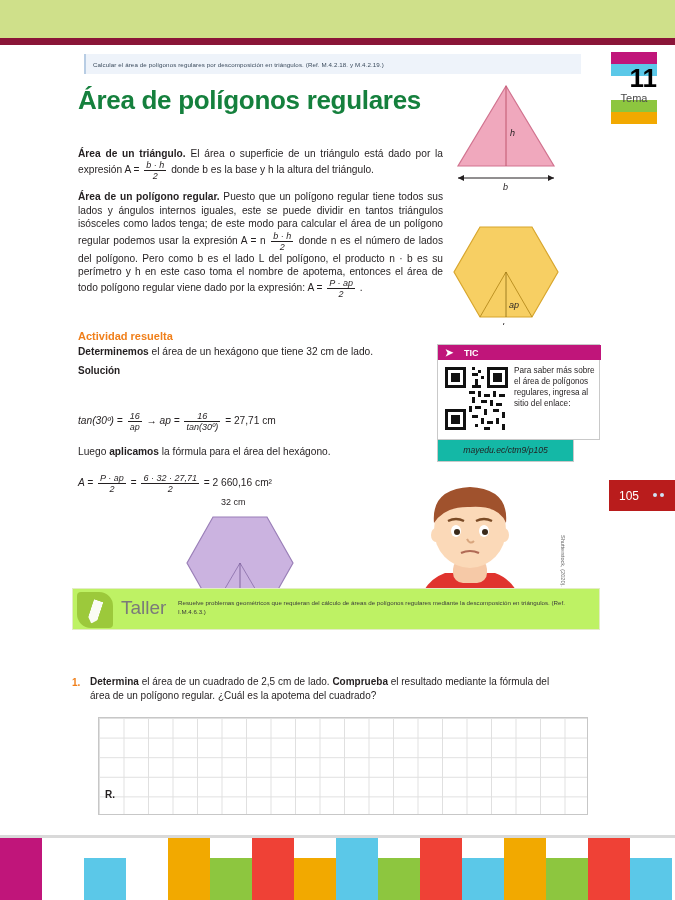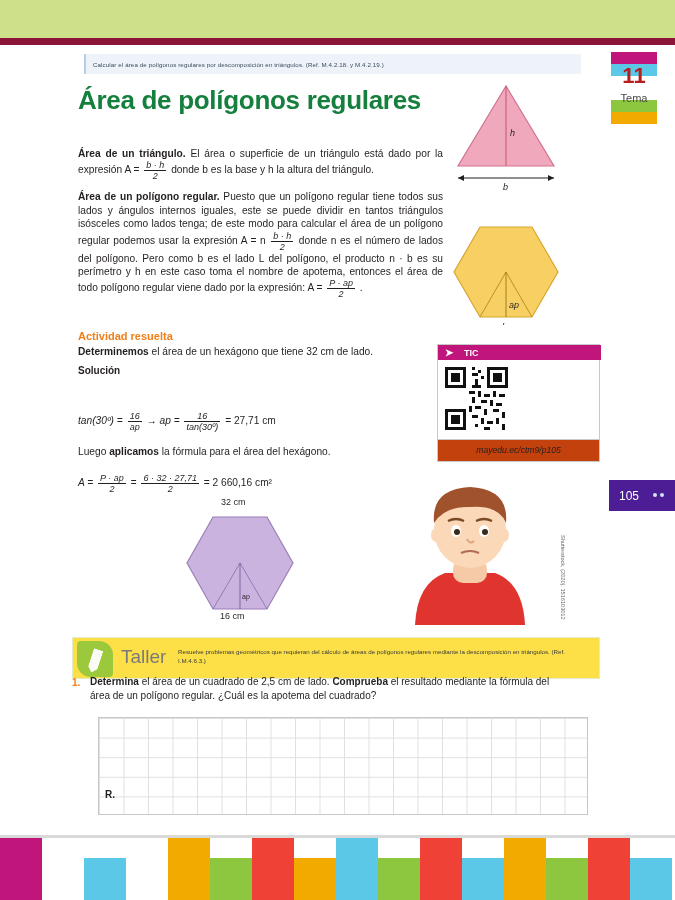--- a/index.html
+++ b/index.html
@@ -35,21 +35,21 @@
   }
   
   .theme-tab {
     position: absolute; left: 611px; top: 7px; width: 46px; height: 72px;
     background: #ffffff;
   }
   .theme-tab .stripes { position: absolute; left: 0; top: 0; width: 46px; height: 72px; }
   .theme-tab .s { position: absolute; left: 0; width: 46px; height: 12px; }
   .theme-num {
     position: absolute; left: 0; top: 13px; width: 46px;
-    text-align: center; font-size: 22px; font-weight: bold; color: #b91c1c;
+    text-align: right; font-size: 26px; font-weight: bold; color: #000000;
     font-family: "Liberation Sans", sans-serif; line-height: 1;
   }
   .theme-label {
     position: absolute; left: 0; top: 40px; width: 46px;
     text-align: center; font-size: 11px; color: #4a4a4a;
   }
   
   .title {
     position: absolute; left: 78px; top: 40px;
     font-size: 26px; font-weight: bold; color: #15803d;
@@ -92,42 +92,42 @@
   .tic-rocket { position: absolute; left: 7px; top: 2px; color: #fff; font-size: 10px; }
   .qr {
     position: absolute; left: 7px; top: 22px; width: 63px; height: 63px;
     background-color: #fff;
   }
   .tic-text {
     position: absolute; left: 76px; top: 20px; width: 82px;
     font-size: 8.2px; line-height: 11px; color: #231f20;
   }
   .tic-linkbox {
-    position: absolute; left: 437px; top: 395px; width: 163px; height: 22px;
-    border: 1px solid #c9c9c9; border-top: none; background: #c2410c;
+    position: absolute; left: 437px; top: 395px; width: 137px; height: 22px;
+    border: 1px solid #c9c9c9; border-top: none; background: #14b8a6;
   }
   
   .pagenum {
     position: absolute; left: 609px; top: 435px; width: 66px; height: 31px;
-    background: #4c1d95; color: #fff; font-size: 12px;
+    background: #b91c1c; color: #fff; font-size: 12px;
     display: flex; align-items: center; padding-left: 10px;
   }
   .pagedots { position: absolute; left: 44px; top: 13px; display: flex; gap: 3px; }
   .pagedots i { width: 4px; height: 4px; border-radius: 50%; background: #cfe3f5; display: block; }
   
   .credit {
     position: absolute; left: 566px; top: 490px;
     font-size: 5.6px; color: #666;
     transform: rotate(90deg); transform-origin: left top;
     white-space: nowrap;
   }
   
   .taller {
-    position: absolute; left: 72px; top: 592px; width: 528px; height: 42px;
-    background: #fde047; border: 1px solid #e3ecc6;
+    position: absolute; left: 72px; top: 543px; width: 528px; height: 42px;
+    background: #bef264; border: 1px solid #e3ecc6;
   }
   .taller-icon {
     position: absolute; left: 4px; top: 3px; width: 36px; height: 36px;
     background: #9cc93b; border-radius: 4px 14px 4px 14px;
   }
   .taller-pencil {
     position: absolute; left: 13px; top: 8px; width: 10px; height: 24px;
     background: #ffffff; transform: rotate(18deg);
     clip-path: polygon(0 0, 100% 0, 100% 78%, 50% 100%, 0 78%);
     opacity: .95;
@@ -325,20 +325,21 @@
           <rect x="19" y="15" width="1" height="2"></rect>
           <rect x="9" y="16" width="2" height="1"></rect>
         <rect x="12" y="17" width="1" height="2"></rect>
           <rect x="14" y="18" width="2" height="1"></rect>
           <rect x="17" y="17" width="1" height="2"></rect>
         <rect x="10" y="19" width="1" height="1"></rect>
           <rect x="13" y="20" width="2" height="1"></rect>
           <rect x="19" y="19" width="1" height="2"></rect>
       </g>
     </svg>
+    <div class="tic-text">Para saber más sobre el área de polígonos regulares, ingresa al sitio del enlace:</div>
   </div>
   <div class="tic-linkbox">
     <div style="text-align:center;font-size:8.6px;font-style:italic;padding-top:5px;">mayedu.ec/ctm9/p105</div>
   </div>
 
   <div class="pagenum">
     <span>105</span>
     <span class="pagedots">
         <i></i>
         <i></i>

